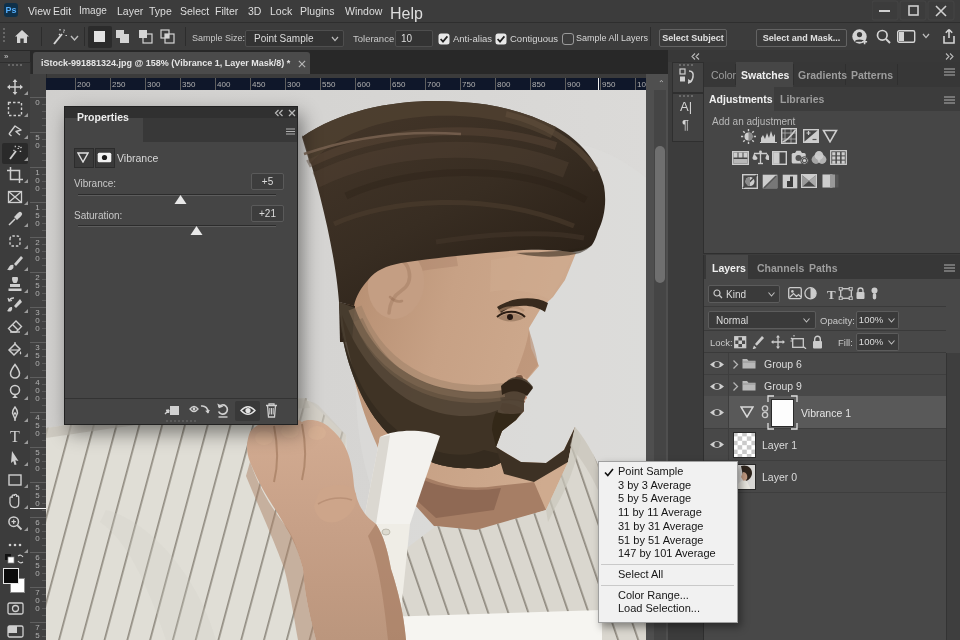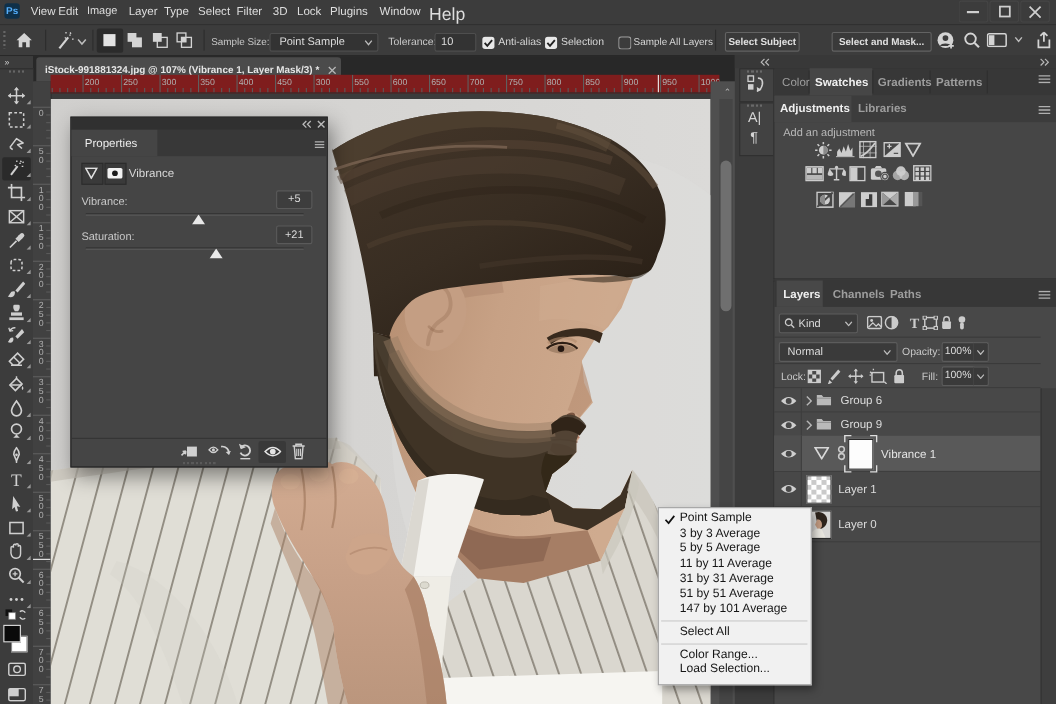--- a/index.html
+++ b/index.html
@@ -65,21 +65,21 @@
     </div>
     <svg class="a" style="left:438px;top:10px" width="12" height="12" viewBox="0 0 12 12">
       <rect x="0.5" y="0.5" width="11" height="11" rx="2.5" fill="#e8e8e8"></rect>
       <path d="M2.6 6 L5 8.6 L9.4 3.4" fill="none" stroke="#222" stroke-width="1.7"></path>
     </svg>
     <div class="a" style="left:453px;top:10px;color:#d6d6d6;font-size:9.5px;white-space:nowrap">Anti-alias</div>
     <svg class="a" style="left:495px;top:10px" width="12" height="12" viewBox="0 0 12 12">
       <rect x="0.5" y="0.5" width="11" height="11" rx="2.5" fill="#e8e8e8"></rect>
       <path d="M2.6 6 L5 8.6 L9.4 3.4" fill="none" stroke="#222" stroke-width="1.7"></path>
     </svg>
-    <div class="a" style="left:510px;top:10px;color:#d6d6d6;font-size:9.5px;white-space:nowrap">Selection</div>
+    <div class="a" style="left:510px;top:10px;color:#d6d6d6;font-size:9.5px;white-space:nowrap">Contiguous</div>
     <svg class="a" style="left:562px;top:10px" width="12" height="12" viewBox="0 0 12 12">
       <rect x="0.5" y="0.5" width="11" height="11" rx="2.5" fill="none" stroke="#9a9a9a"></rect>
     </svg>
     <div class="a" style="left:576px;top:10px;color:#d6d6d6;font-size:9px;white-space:nowrap">Sample All Layers</div>
     <div class="a" style="left:650px;top:4px;width:1px;height:19px;background:#2c2c2c"></div>
     <div class="a" style="left:659px;top:6px;width:66px;height:16px;background:#3a3a3a;border:1px solid #636363;border-radius:2px;color:#e0e0e0;font-size:9px;text-align:center;line-height:16px;font-weight:600">Select Subject</div>
     <div class="a" style="left:756px;top:6px;width:89px;height:16px;background:#3a3a3a;border:1px solid #636363;border-radius:2px;color:#e0e0e0;font-size:9px;text-align:center;line-height:16px;font-weight:600">Select and Mask...</div>
     <svg class="a" style="left:851px;top:5px" width="18" height="18" viewBox="0 0 18 18">
 <circle cx="8.5" cy="8.5" r="7.2" fill="#d4d4d4"></circle>
 <circle cx="8.5" cy="6.6" r="2.6" fill="#3c3c3c"></circle>
@@ -95,21 +95,21 @@
 <rect x="2" y="2" width="5" height="9" fill="#d4d4d4"></rect>
 <path d="M26 4 l3 3.6 l3 -3.6" fill="none" stroke="#bdbdbd" stroke-width="1.3"></path>
     </svg>
     <svg class="a" style="left:941px;top:5px" width="16" height="17" viewBox="0 0 16 17">
 <path d="M3 8 v7 h10 v-7" fill="none" stroke="#d4d4d4" stroke-width="1.6"></path>
 <path d="M8 1.5 v8.5 M8 1.5 L4.8 4.7 M8 1.5 L11.2 4.7" fill="none" stroke="#d4d4d4" stroke-width="1.6"></path>
     </svg>
   </div>
 <div class="a" style="left:30px;top:51px;width:645px;height:23px;background:#282828"></div>
 <div class="a" style="left:33px;top:52px;width:277px;height:22px;background:#4b4b4b;border-radius:3px 3px 0 0"></div>
-<div class="a" style="left:41px;top:58px;color:#e6e6e6;font-size:9px;font-weight:600;white-space:nowrap">iStock-991881324.jpg @ 107% (Vibrance 1, Layer Mask/3) *</div>
+<div class="a" style="left:41px;top:58px;color:#e6e6e6;font-size:9px;font-weight:600;white-space:nowrap">iStock-991881324.jpg @ 158% (Vibrance 1, Layer Mask/8) *</div>
 <svg class="a" style="left:298px;top:60px" width="8" height="8" viewBox="0 0 9 9">
     <path d="M1 1 L8 8 M8 1 L1 8" stroke="#b5b5b5" stroke-width="1.3"></path>
   </svg>
 <div class="a" style="left:0;top:51px;width:30px;height:11px;background:#3c3c3c"></div>
 <div class="a" style="left:4px;top:52px;color:#cfcfcf;font-size:8px;letter-spacing:-1px">»</div>
 <div class="a" style="left:0;top:62px;width:30px;height:578px;background:#3c3c3c;border-right:1px solid #2e2e2e;border-top:1px solid #2e2e2e"></div>
 <div class="a" style="left:8px;top:64px;width:14px;height:2px;background:repeating-linear-gradient(90deg,#666 0 2px,transparent 2px 4px)"></div>
 <svg class="a" style="left:7px;top:79px" width="16" height="16" viewBox="0 0 16 16">
     <path d="M8 1 v14 M1 8 h14" stroke="#cfcfcf" stroke-width="1.4"></path>
     <path d="M8 0 l-2.4 3 h4.8 Z M8 16 l-2.4 -3 h4.8 Z M0 8 l3 -2.4 v4.8 Z M16 8 l-3 -2.4 v4.8 Z" fill="#cfcfcf"></path>
@@ -275,21 +275,21 @@
 <div class="a" style="left:3px;top:568px;width:14px;height:14px;background:#0a0a0a;border:1.5px solid #e8e8e8"></div>
 <svg class="a" style="left:7px;top:602px" width="17" height="13" viewBox="0 0 17 13">
 <rect x="1" y="1" width="15" height="11" rx="1.5" fill="none" stroke="#cfcfcf" stroke-width="1.3"></rect>
     <circle cx="8.5" cy="6.5" r="3" fill="none" stroke="#cfcfcf" stroke-width="1.3"></circle>
   </svg>
 <svg class="a" style="left:7px;top:625px" width="17" height="13" viewBox="0 0 17 13">
 <rect x="1" y="1" width="15" height="11" rx="1.5" fill="none" stroke="#cfcfcf" stroke-width="1.3"></rect>
     <rect x="1" y="1" width="9" height="7" fill="#cfcfcf"></rect>
   </svg>
 <div class="a" style="left:30px;top:74px;width:16px;height:16px;background:#414141;border-right:1px solid #2e2e2e;border-bottom:1px solid #2e2e2e"></div>
-<div class="a" style="left:46px;top:68px;width:608px;height:16px;background:#7f1d1d;border-bottom:1px solid #2e2e2e;overflow:hidden">
+<div class="a" style="left:46px;top:78px;width:608px;height:16px;background:#0f172a;border-bottom:1px solid #2e2e2e;overflow:hidden">
     <div class="a" style="left:1.0px;top:12px;width:1px;height:4px;background:#5a5a5a"></div>
     <div class="a" style="left:8.0px;top:12px;width:1px;height:4px;background:#5a5a5a"></div>
     <div class="a" style="left:15.0px;top:12px;width:1px;height:4px;background:#5a5a5a"></div>
     <div class="a" style="left:22.0px;top:12px;width:1px;height:4px;background:#5a5a5a"></div>
     <div class="a" style="left:29.0px;top:0;width:1px;height:16px;background:#5f5f5f"></div>
     <div class="a" style="left:31.0px;top:2px;font-size:8px;color:#b0b0b0">200</div>
     <div class="a" style="left:36.0px;top:12px;width:1px;height:4px;background:#5a5a5a"></div>
     <div class="a" style="left:43.0px;top:12px;width:1px;height:4px;background:#5a5a5a"></div>
     <div class="a" style="left:50.0px;top:12px;width:1px;height:4px;background:#5a5a5a"></div>
     <div class="a" style="left:57.0px;top:12px;width:1px;height:4px;background:#5a5a5a"></div>
@@ -621,21 +621,21 @@
 <div class="a" style="left:64px;top:106px;width:232px;height:317px;background:#454545;border:1px solid #222;box-shadow:4px 8px 18px rgba(0,0,0,0.45)">
 <div class="a" style="left:0;top:0;width:232px;height:11px;background:#303030"></div>
 <svg class="a" style="left:209px;top:2px" width="10" height="8" viewBox="0 0 10 8">
       <path d="M4.5 1 L1.5 4 L4.5 7 M8.5 1 L5.5 4 L8.5 7" fill="none" stroke="#b8b8b8" stroke-width="1.2"></path>
     </svg>
 <svg class="a" style="left:223px;top:2px" width="8" height="8" viewBox="0 0 8 8">
       <path d="M1 1 L7 7 M7 1 L1 7" stroke="#b8b8b8" stroke-width="1.3"></path>
     </svg>
 <div class="a" style="left:0;top:11px;width:232px;height:24px;background:#383838"></div>
 <div class="a" style="left:0;top:11px;width:78px;height:24px;background:#454545"></div>
-<div class="a" style="left:12px;top:18px;color:#ececec;font-size:10.5px;font-weight:400">Properties</div>
+<div class="a" style="left:12px;top:4px;color:#ececec;font-size:10.5px;font-weight:700">Properties</div>
 <svg class="a" style="left:221px;top:21px" width="9" height="7" viewBox="0 0 9 7">
       <path d="M0 1 h9 M0 3.5 h9 M0 6 h9" stroke="#b0b0b0" stroke-width="1.1"></path>
     </svg>
 <div class="a" style="left:9px;top:41px;width:18px;height:18px;background:#3a3a3a;border:1px solid #2c2c2c"></div>
 <svg class="a" style="left:12px;top:45px" width="12" height="11" viewBox="0 0 12 11">
       <path d="M1 1 h10 L6 10 Z" fill="none" stroke="#e0e0e0" stroke-width="1.4"></path>
     </svg>
 <div class="a" style="left:30px;top:41px;width:18px;height:18px;background:#3a3a3a;border:1px solid #2c2c2c"></div>
 <svg class="a" style="left:32px;top:45px" width="15" height="11" viewBox="0 0 15 11">
       <rect x="0.7" y="0.7" width="13.6" height="9.6" rx="1.5" fill="#f2f2f2"></rect>

